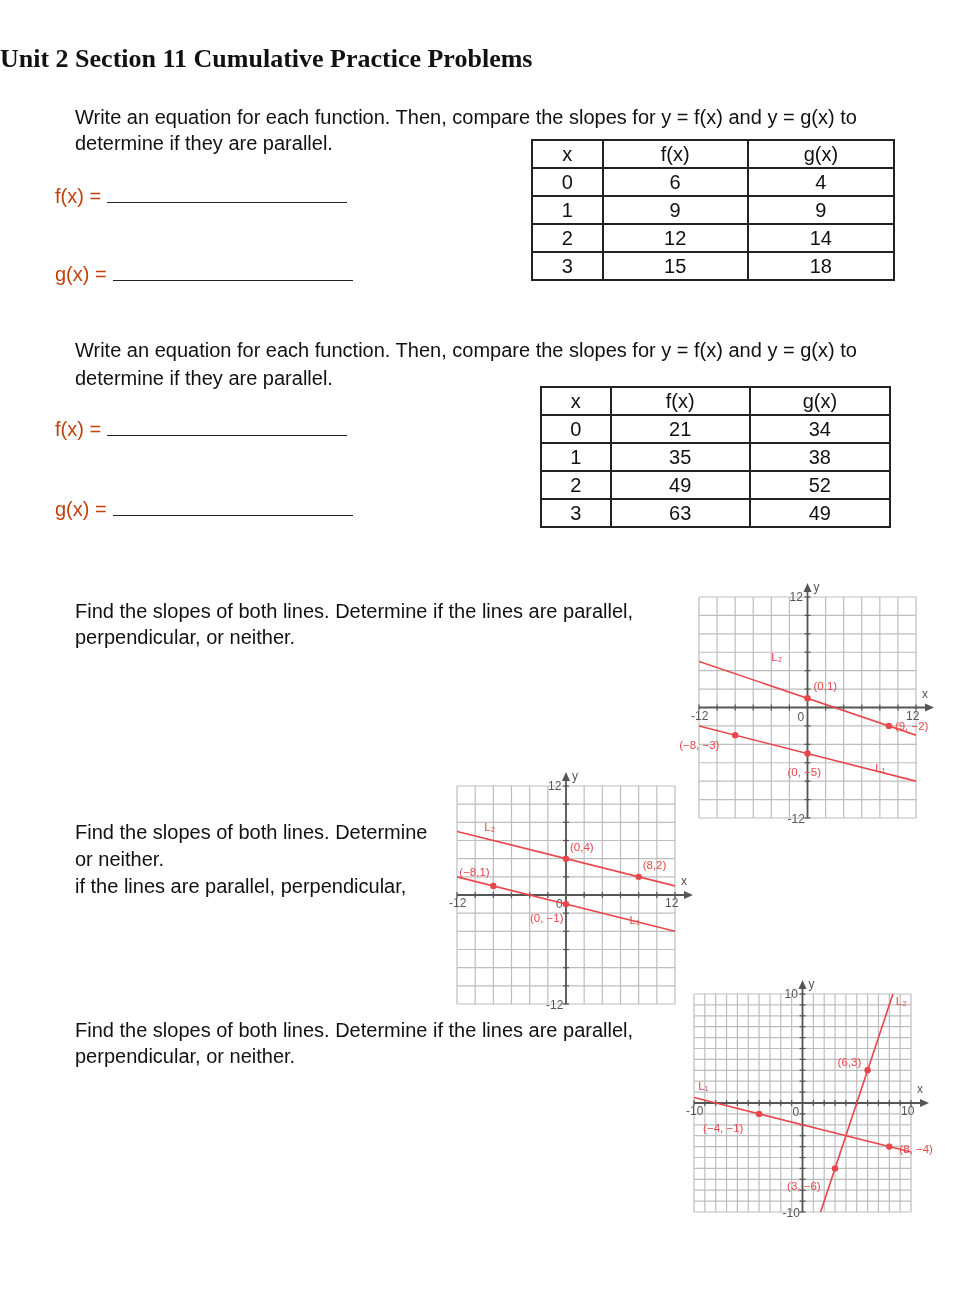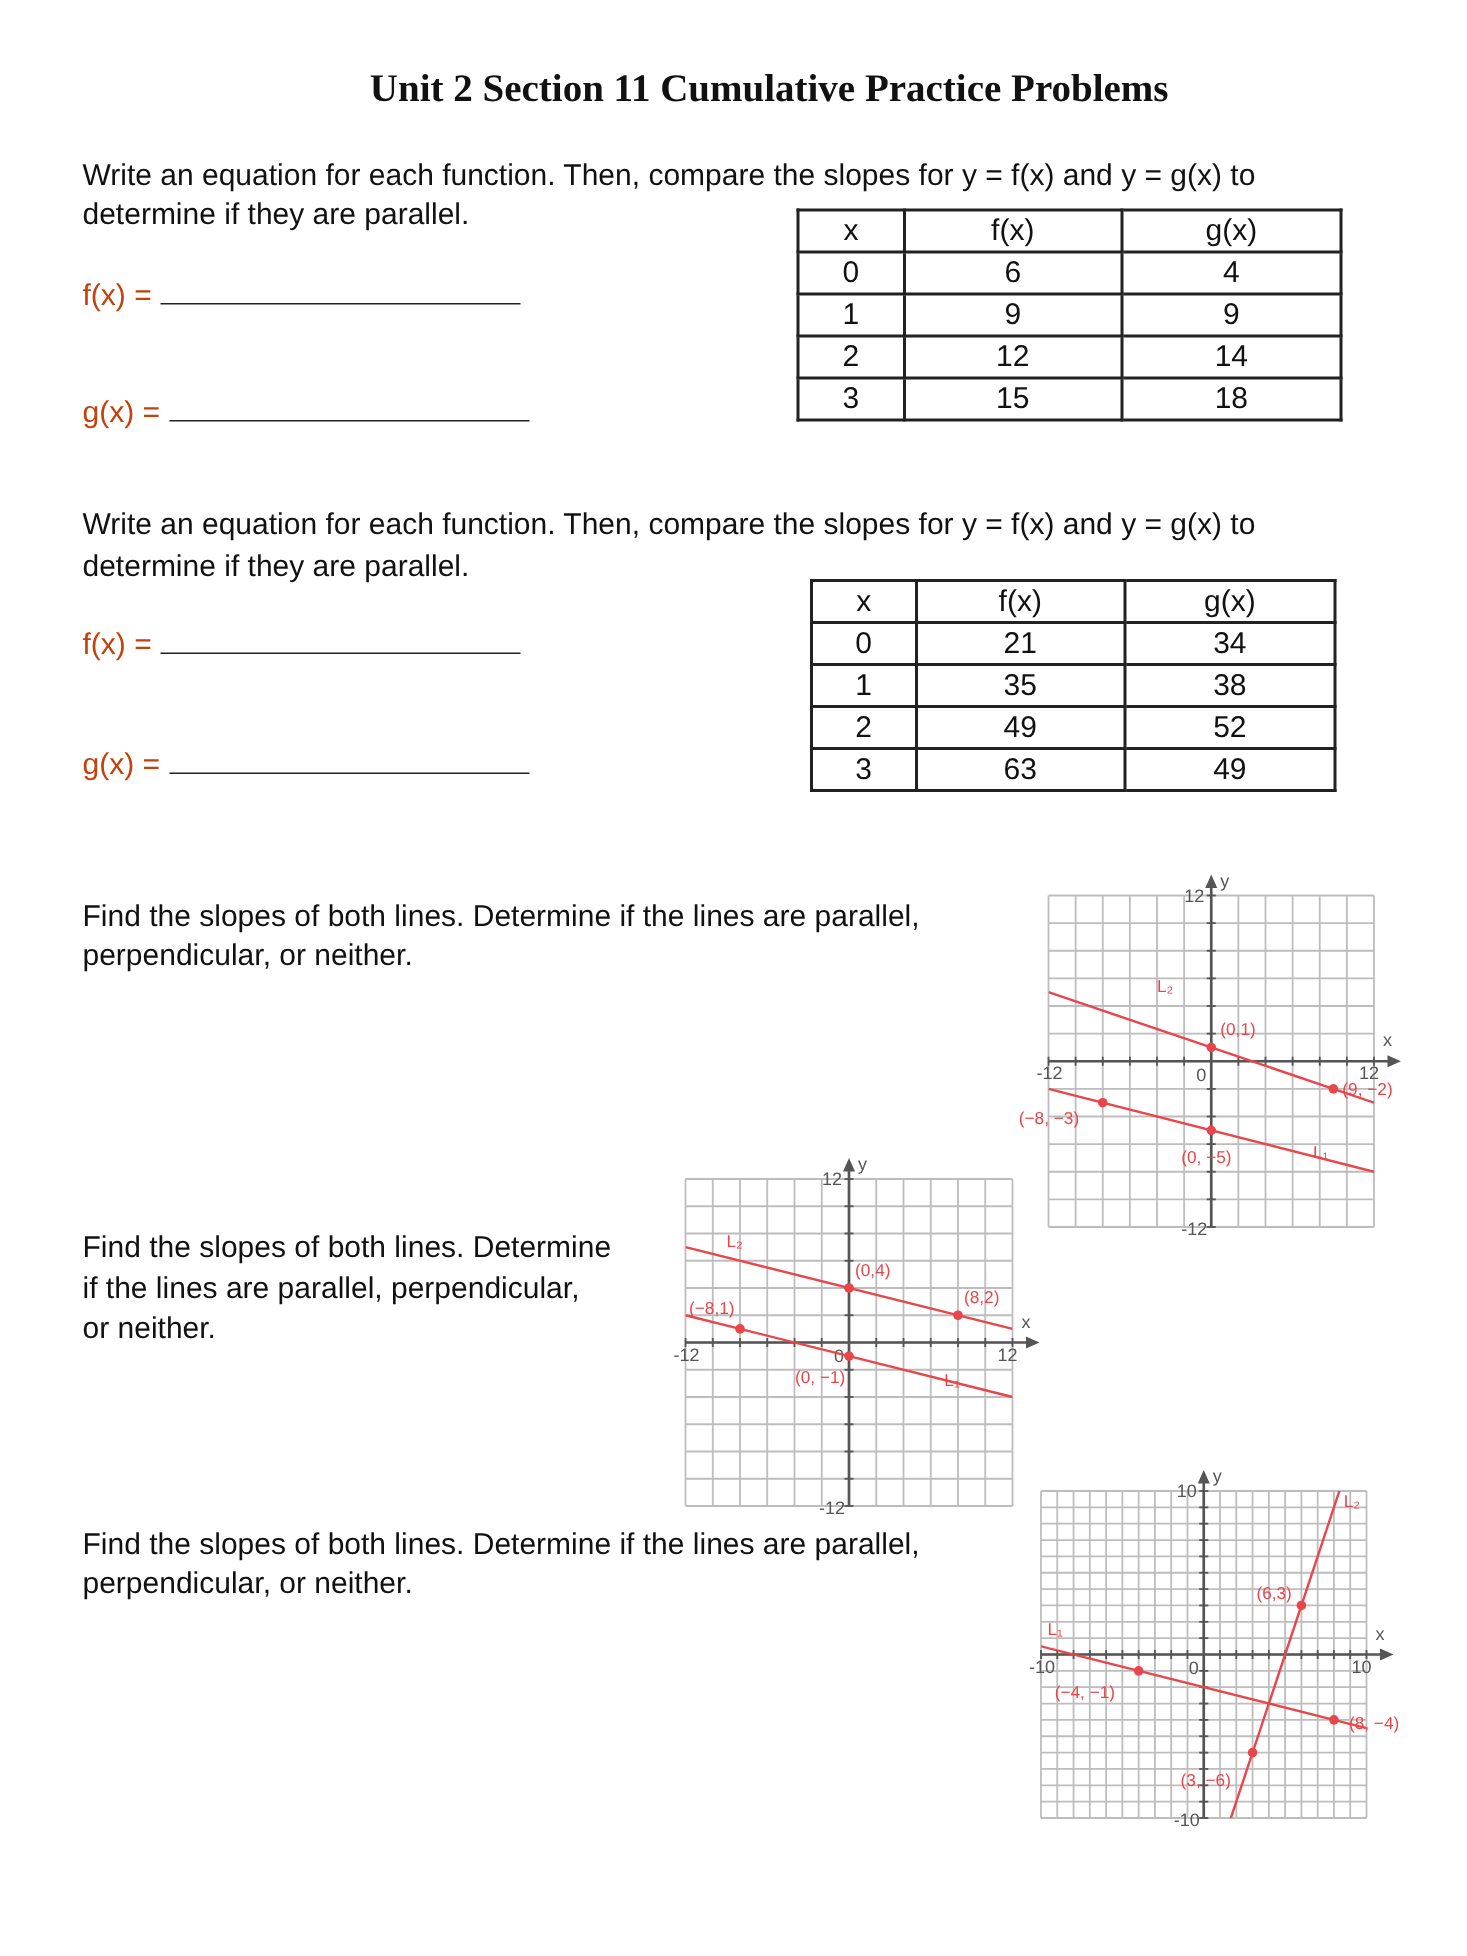--- a/index.html
+++ b/index.html
@@ -1,18 +1,18 @@
 <!DOCTYPE html>
 <html><head>
 <meta charset="utf-8">
 <style>
   html, body { margin: 0; padding: 0; background: #ffffff; }
   body { width: 978px; height: 1304px; position: relative; overflow: hidden; font-family: "Liberation Sans", sans-serif; color: #111; }
-  .title { position: absolute; top: 44px; left: 0; width: 779px; text-align: right; font-family: "Liberation Serif", serif; font-weight: bold; font-size: 26px; color: #111; }
-  .prompt { position: absolute; font-size: 20px; line-height: 26px; color: #111; }
+  .title { position: absolute; top: 44px; left: 0; width: 779px; text-align: left; font-family: "Liberation Serif", serif; font-weight: bold; font-size: 26px; color: #111; }
+  .prompt { position: absolute; font-size: 20px; line-height: 26px; color: #111; margin-left: 20px; }
   .answer { position: absolute; font-size: 20px; color: #c2410c; white-space: nowrap; }
   .answer .blank { display: inline-block; border-bottom: 1.5px solid #222; vertical-align: baseline; margin-left: 6px; height: 18px; }
   table.fn { position: absolute; border-collapse: collapse; font-size: 20px; color: #111; }
   table.fn td, table.fn th { border: 2px solid #222; text-align: center; font-weight: normal; padding: 0; height: 26px; }
   svg.graph { position: absolute; overflow: visible; }
   .grid line { stroke: #bdbdbd; stroke-width: 1.2; }
   .axis { stroke: #555; stroke-width: 1.8; }
   .axis-label { font-family: "Liberation Sans", sans-serif; font-size: 12px; fill: #555; }
   .line-red { stroke: #e8464a; stroke-width: 1.6; }
   .pt { fill: #e8464a; }
@@ -113,22 +113,22 @@
 </tbody>
   </table>
 
 <div class="prompt" style="top:598px; left:55px; width:620px;">
   <div>Find the slopes of both lines. Determine if the lines are parallel,</div>
   <div>perpendicular, or neither.</div>
 </div>
 
 <div class="prompt" style="top:819px; left:55px; width:400px; line-height:27px;">
   <div>Find the slopes of both lines. Determine</div>
+  <div>or neither.</div>
   <div>if the lines are parallel, perpendicular,</div>
-  <div>or neither.</div>
 </div>
 
 <div class="prompt" style="top:1017px; left:55px; width:620px;">
   <div>Find the slopes of both lines. Determine if the lines are parallel,</div>
   <div>perpendicular, or neither.</div>
 </div>
 
 <svg class="graph" style="left:0;top:0;" width="978" height="1304">
     <g class="grid">
       <line x1="699" y1="597" x2="699" y2="818"></line>

